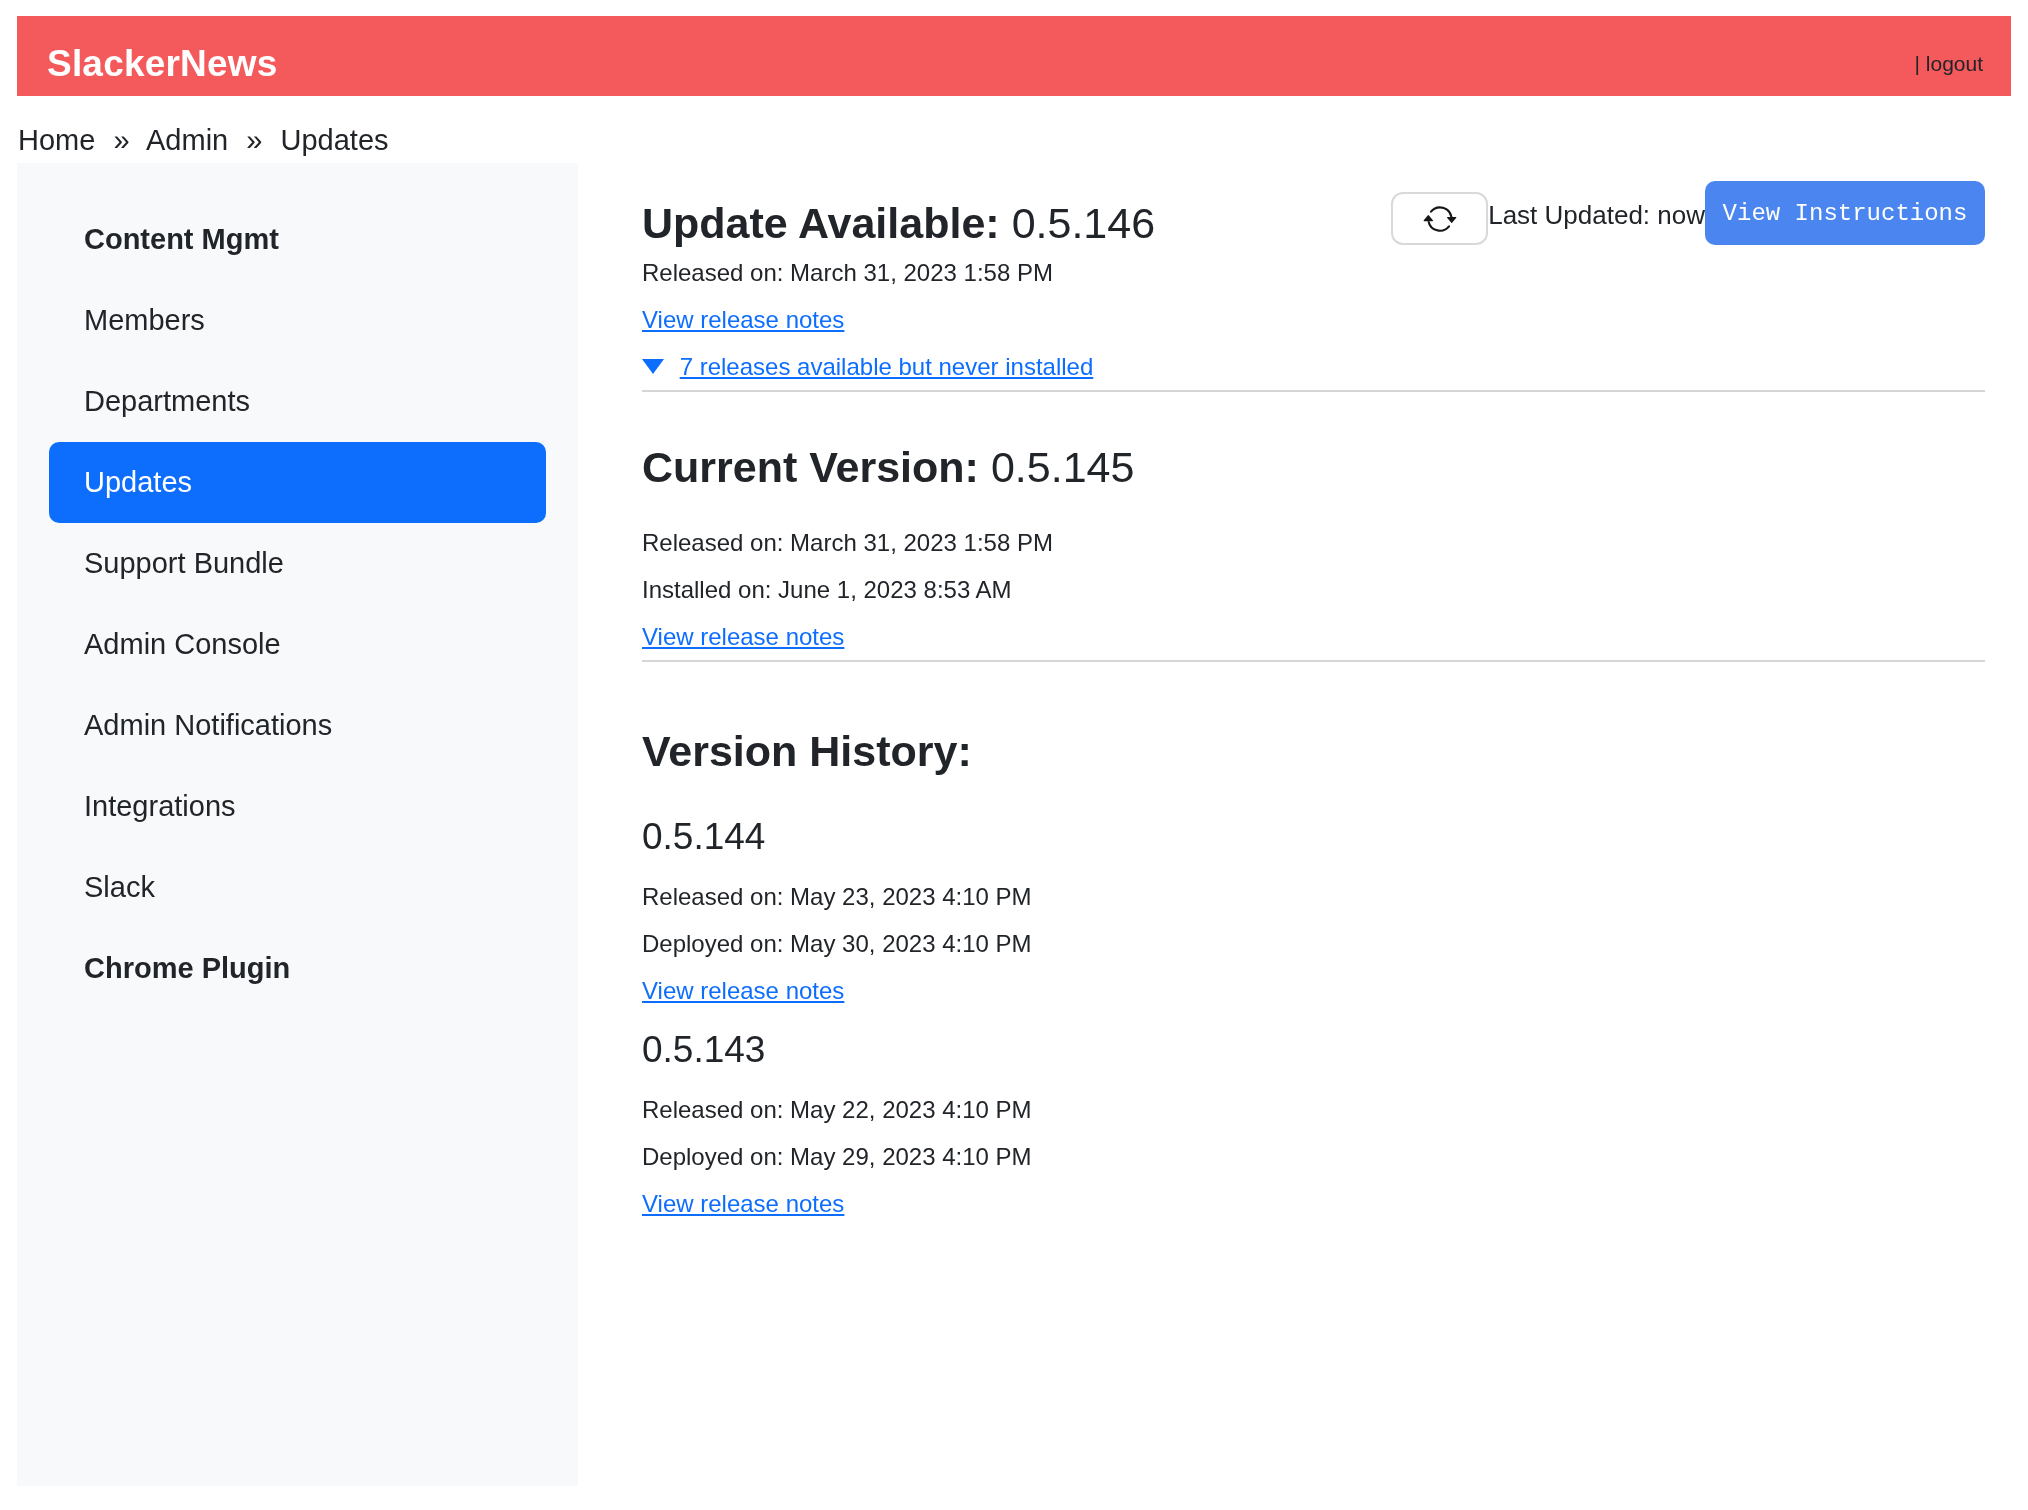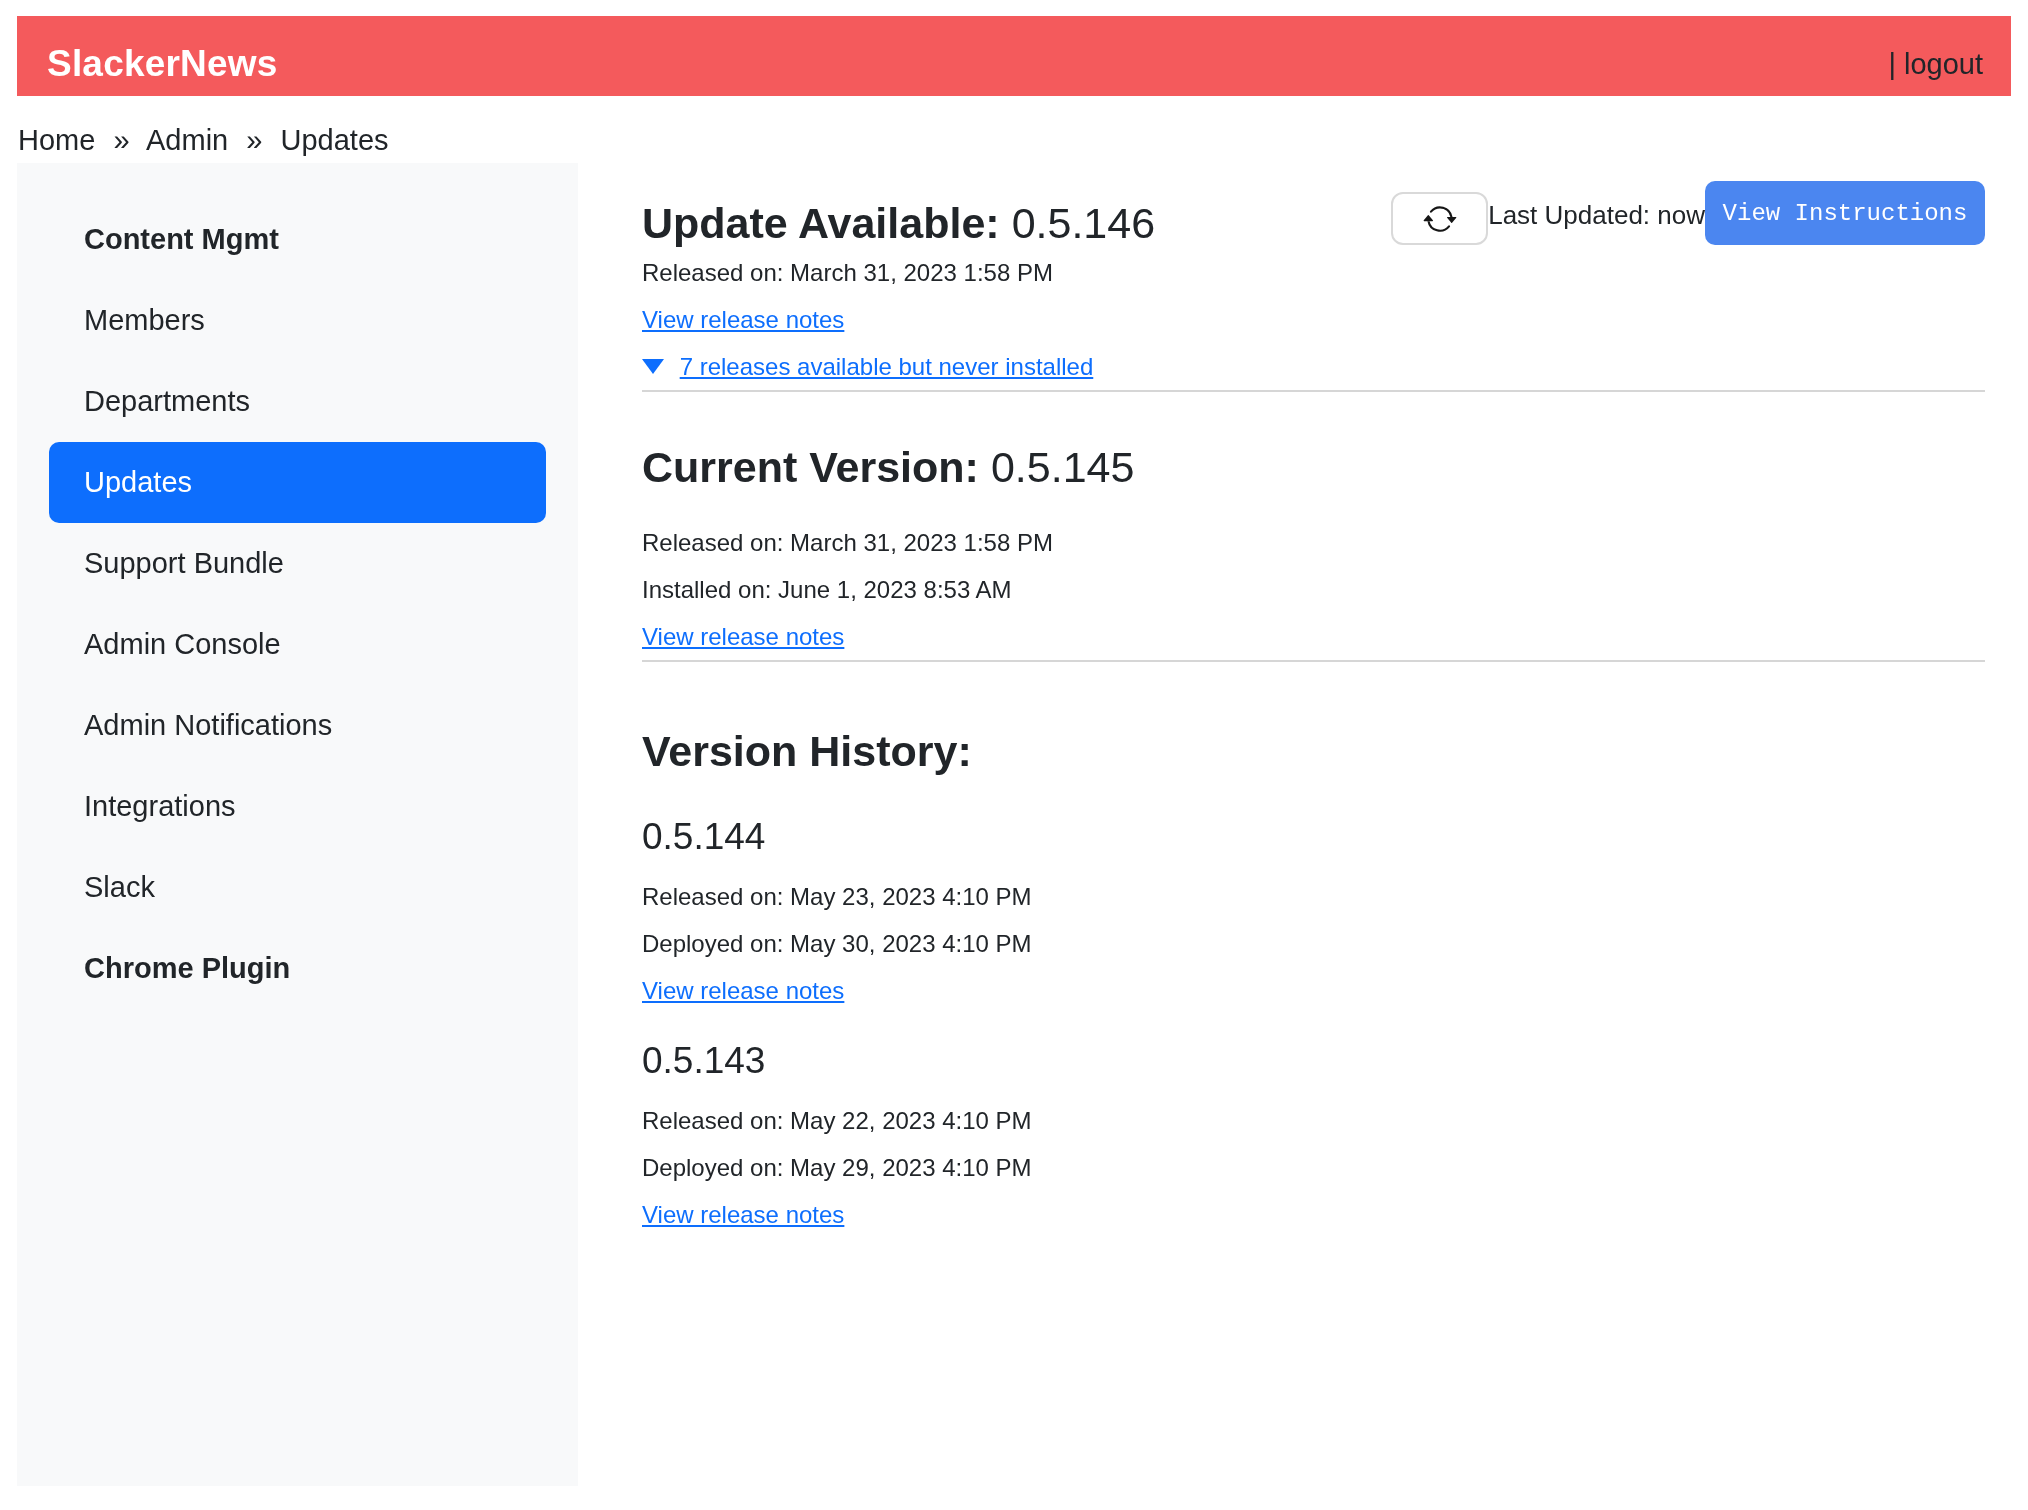--- a/index.html
+++ b/index.html
@@ -28,21 +28,21 @@
   .topbar {
     position: absolute; left: 17px; right: 17px; top: 16px; height: 80px;
     background: var(--header-red);
     display: flex; align-items: center; justify-content: space-between;
     padding: 16px 28px 0 30px;
   }
   .brand {
     color: #fff; font-size: 37px; font-weight: 700; letter-spacing: 0.2px;
     text-decoration: none; cursor: pointer;
   }
-  .logout-wrap { font-size: 29px; color: var(--text-dark); }
+  .logout-wrap { font-size: 21px; color: var(--text-dark); }
   .logout-wrap a { color: var(--text-dark); text-decoration: none; cursor: pointer; }
 
   
   .breadcrumb {
     position: absolute; left: 18px; top: 124px;
     font-size: 29px; color: var(--text-dark);
   }
   .breadcrumb a { color: var(--text-dark); text-decoration: none; cursor: pointer; }
   .breadcrumb .sep { margin: 0 10px; }
 
@@ -118,21 +118,21 @@
     width: 280px; height: 64px;
     font-size: 24px; font-family: Liberation Mono, monospace;
     cursor: pointer;
   }
 
   
   .entry-version {
     font-size: 37px; line-height: 44px; font-weight: 400;
     margin: 0 0 14px 0; color: var(--text-dark);
   }
-  .entry + .entry { margin-top: 25px; }
+  .entry + .entry { margin-top: 14px; }
 </style>
 </head>
 <body>
 
 <div class="page">
 
   <header class="topbar">
     <a class="brand">SlackerNews</a>
     <div class="logout-wrap">
       <span>|</span>

